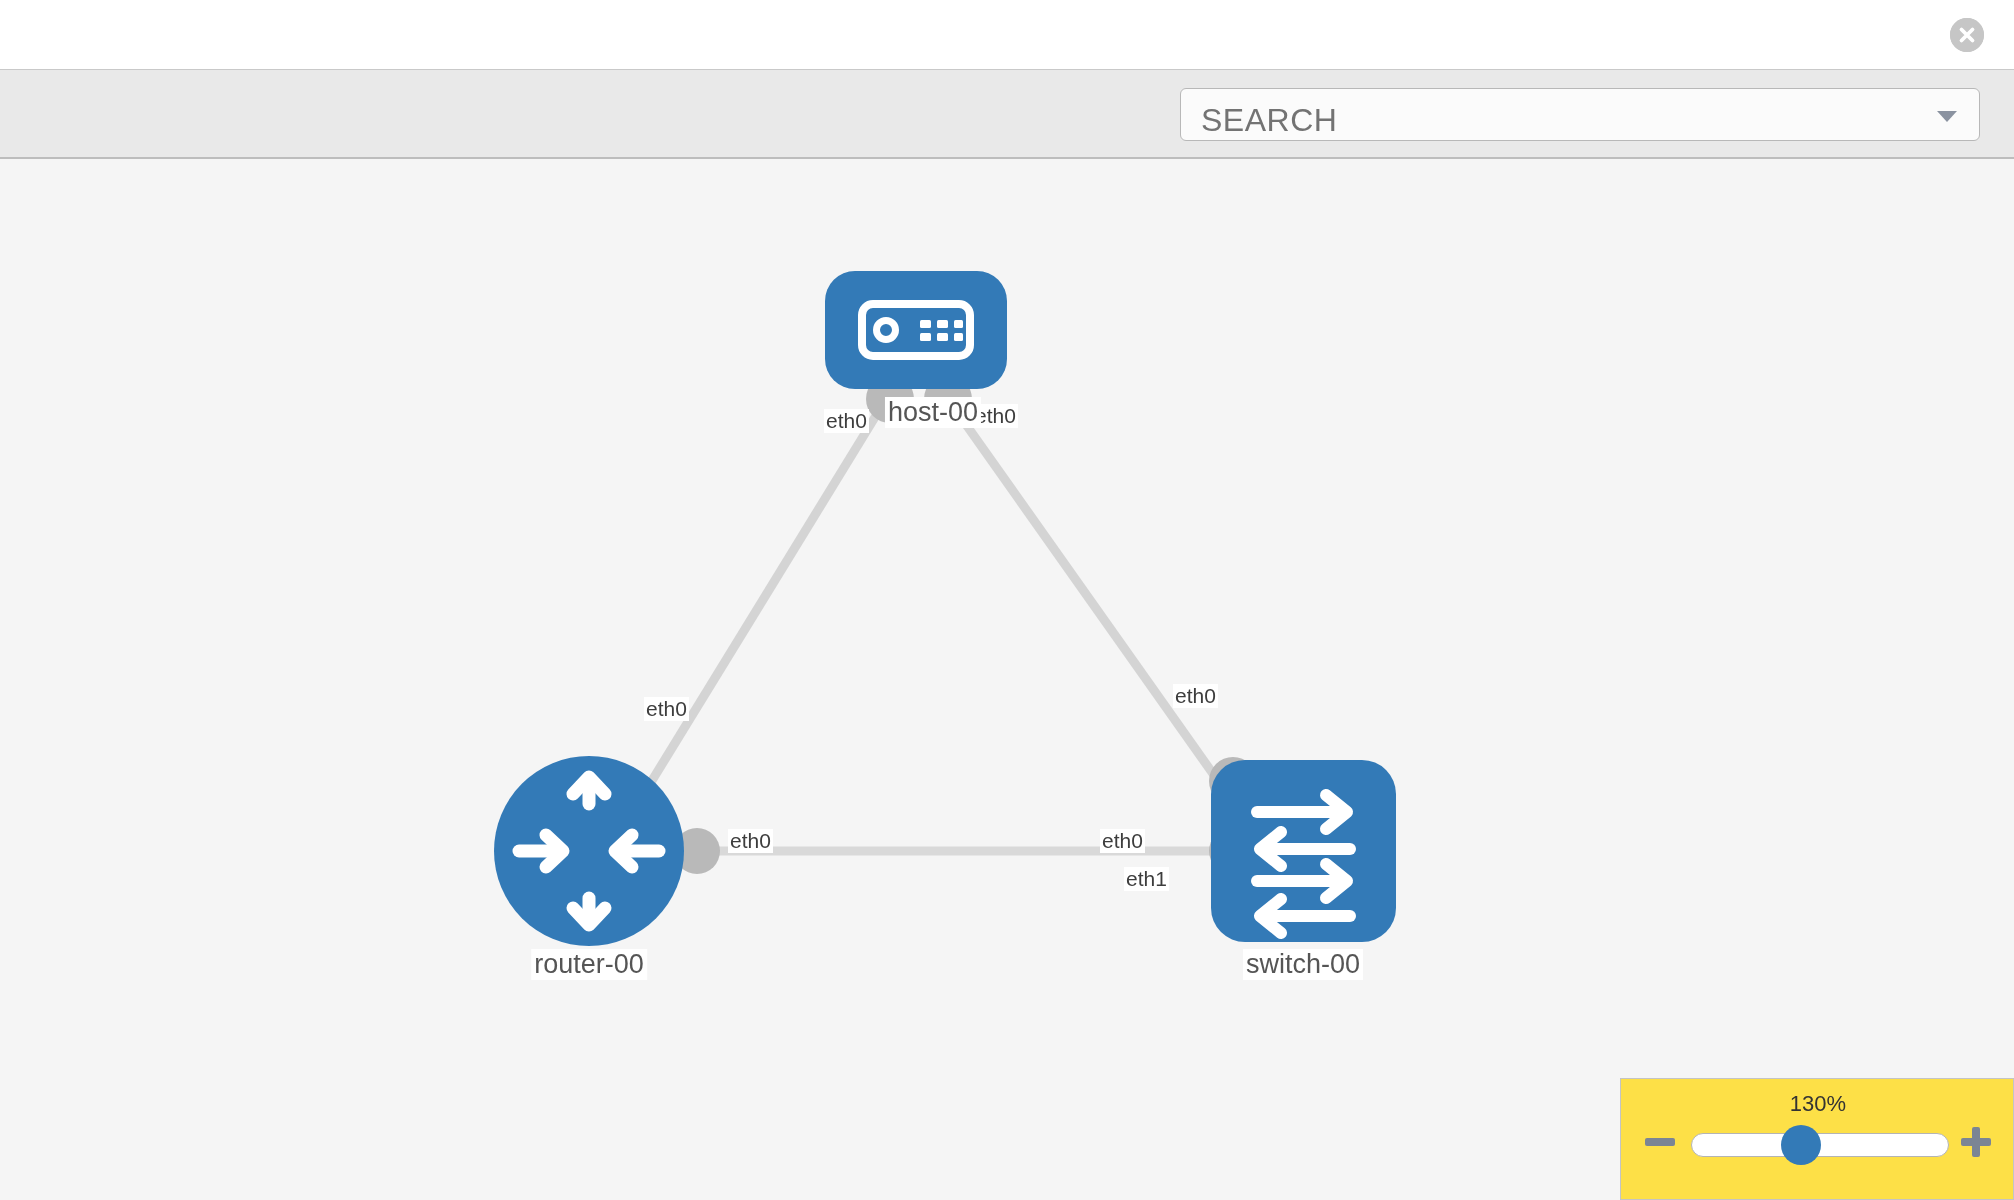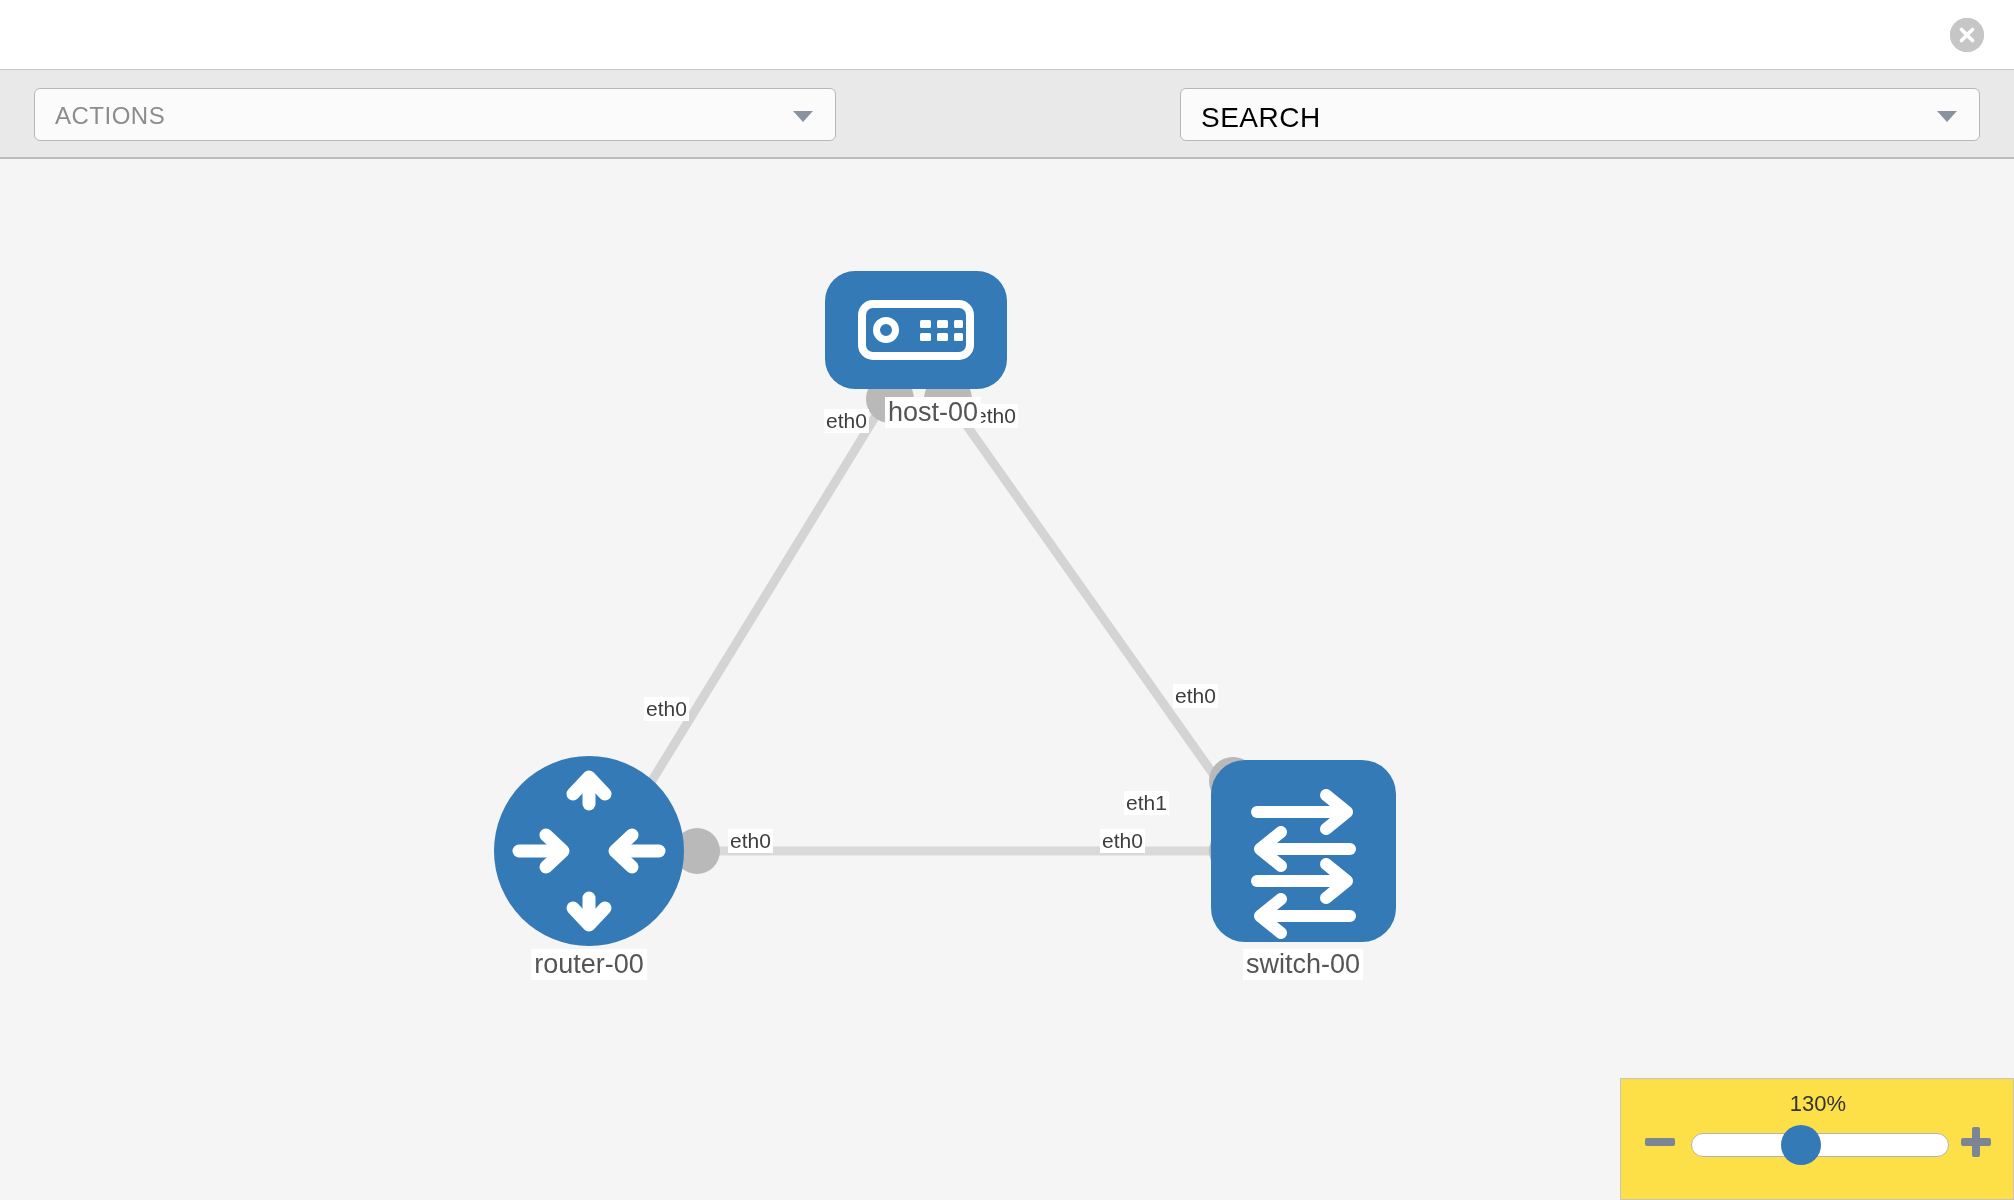--- a/index.html
+++ b/index.html
@@ -110,22 +110,22 @@
     height: 53px;
     background: #fbfbfb;
     border: 1px solid #b8b8b8;
     border-radius: 6px;
     cursor: text;
   }
   .search-label {
     position: absolute;
     left: 20px;
     top: 13px;
-    font-size: 28px;
-    color: #000000;
+    font-size: 32px;
+    color: #737373;
     letter-spacing: 0.5px;
   }
 
   
   .canvas {
     position: absolute;
     left: 0; top: 159px;
     width: 2014px;
     height: 1118px;
     background: #f5f5f5;
@@ -220,24 +220,20 @@
     <div class="close-button">
       <svg width="34" height="34" viewBox="0 0 34 34">
         <circle cx="17" cy="17" r="17" fill="#c6c6c6"></circle>
         <path d="M11.5 11.5 L22.5 22.5 M22.5 11.5 L11.5 22.5" stroke="#ffffff" stroke-width="3.8" stroke-linecap="round"></path>
       </svg>
     </div>
   </div>
 
   <div class="toolbar">
 
-    <div class="actions-select">
-      <span class="actions-label">ACTIONS</span>
-      <span class="caret"></span>
-    </div>
 
     <div class="tool-icon wrench">
       <svg width="46" height="46" viewBox="0 0 46 46">
         <g fill="#7b8594">
           <path d="M33.2 5.6 a12.4 12.4 0 0 0 -12.0 19.1 L7.6 38.3 a3.6 3.6 0 0 0 0 5.1 l0.4 0.4 a3.6 3.6 0 0 0 5.1 0 L26.7 30.2 a12.4 12.4 0 0 0 15.3 -16.9 l-6.6 6.6 -5.6 -1.1 -1.1 -5.6 6.6 -6.6 a12.4 12.4 0 0 0 -2.1 -1.0 z"></path>
         </g>
       </svg>
     </div>
 
     <div class="tool-icon key">
@@ -327,21 +323,21 @@
         </g>
       </g>
     </svg>
 
     <div class="iface-label" style="left:824px;  top:250px;">eth0</div>
     <div class="iface-label" style="left:973px;  top:245px;">eth0</div>
     <div class="iface-label" style="left:644px;  top:538px;">eth0</div>
     <div class="iface-label" style="left:1173px; top:525px;">eth0</div>
     <div class="iface-label" style="left:728px;  top:670px;">eth0</div>
     <div class="iface-label" style="left:1100px; top:670px;">eth0</div>
-    <div class="iface-label" style="left:1124px; top:632px;">eth1</div>
+    <div class="iface-label" style="left:1124px; top:708px;">eth1</div>
 
     <div class="node-label" style="left:916px;  top:238px;margin-left:17px;">host-00</div>
     <div class="node-label" style="left:589px;  top:790px;">router-00</div>
     <div class="node-label" style="left:1303px; top:790px;">switch-00</div>
   </div>
 
   <div class="zoom-panel">
     <div class="zoom-value">130%</div>
 
     <div class="zoom-minus">

